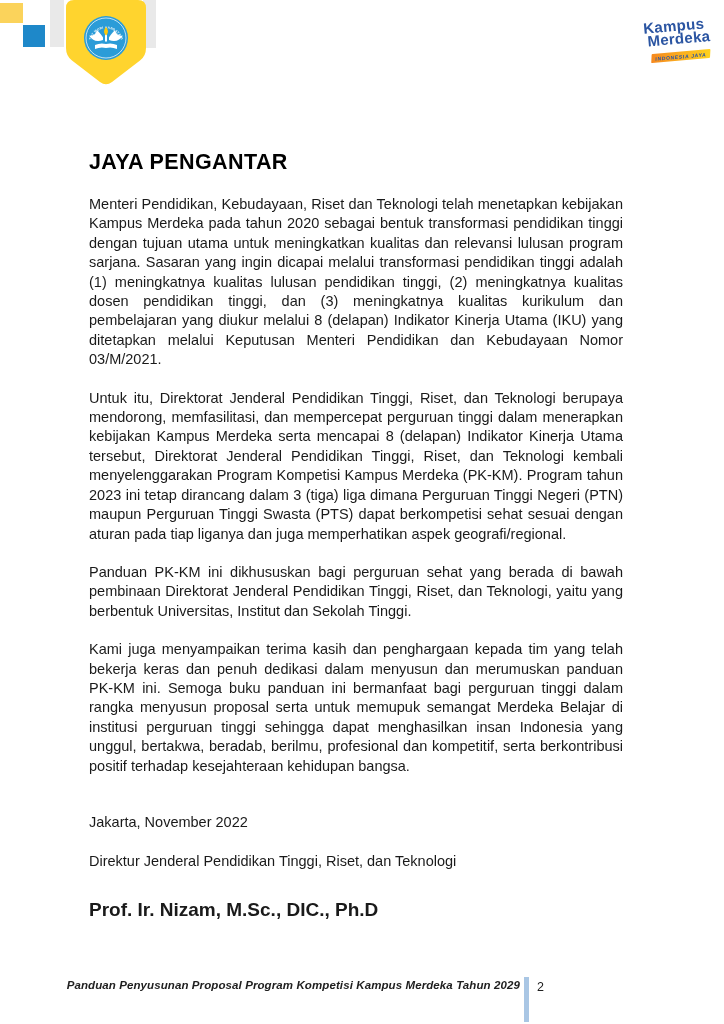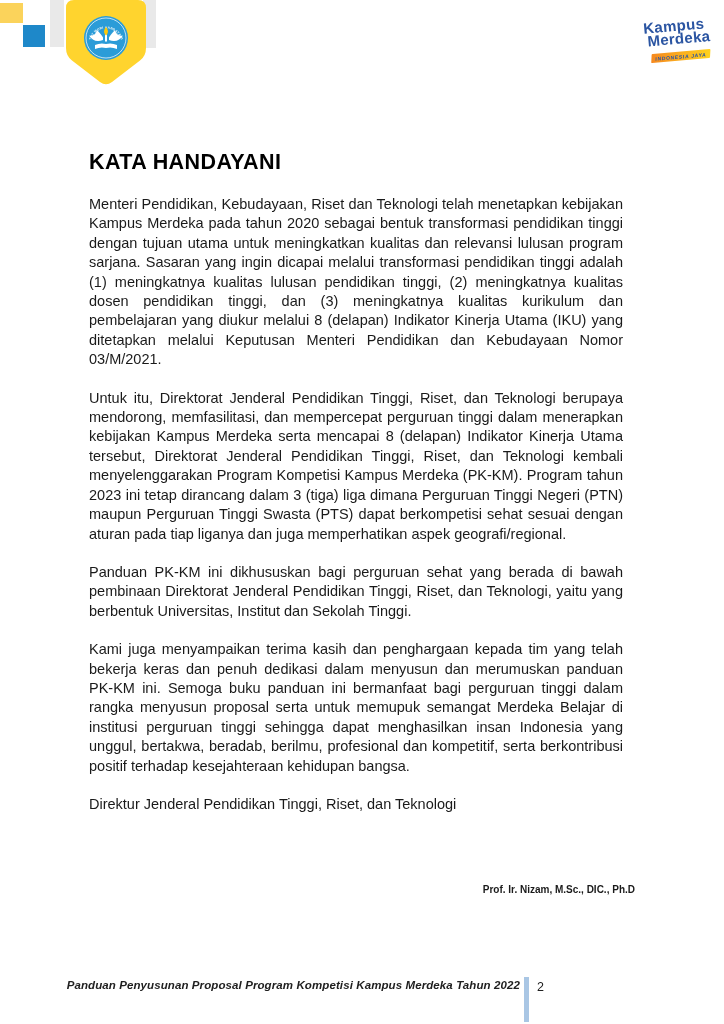--- a/index.html
+++ b/index.html
@@ -61,22 +61,22 @@
     font-size:21.5px;font-weight:bold;letter-spacing:.4px;
     color:#000;
   }
   .content p{
     margin:0 12px 19px 0;
     font-size:14.5px;line-height:19.4px;
     text-align:justify;
     color:var(--text_color);
   }
   .place-date{margin-top:37px;font-size:14.5px;line-height:19.4px;}
-  .sig-title{margin-top:13px;font-size:14.5px;line-height:19.4px;}
-  .sig-name{margin-top:66px;font-size:10px;line-height:19.4px;font-weight:bold;text-align:right;}
+  .sig-title{margin-top:20px;font-size:14.5px;line-height:19.4px;}
+  .sig-name{margin-top:28px;font-size:19px;line-height:19.4px;font-weight:bold;}
   
   .footer-text{
     position:absolute;top:979px;right:204px;
     font-size:11.5px;font-style:italic;font-weight:600;
     letter-spacing:.1px;color:#202020;white-space:nowrap;
   }
   .footer-bar{
     position:absolute;left:524px;top:977px;width:5px;height:45px;
     background:var(--footer_bar);
   }
@@ -116,26 +116,27 @@
     <path d="M11 29 Q16.5 26.5 22 28 Q27.5 26.5 33 29 L33 33 Q27.5 30.5 22 32 Q16.5 30.5 11 33 Z" fill="#fff"></path>
   </svg>
 
   <div class="km-logo">
     <div class="km-line">Kampus</div>
     <div class="km-line km-line2">Merdeka</div>
     <div class="km-banner">INDONESIA JAYA</div>
   </div>
 
   <div class="content">
-    <h1 class="doc-title">KATA HANDAYANI</h1>
+    <h1 class="doc-title">JAYA PENGANTAR</h1>
     <p>Menteri Pendidikan, Kebudayaan, Riset dan Teknologi telah menetapkan kebijakan Kampus Merdeka pada tahun 2020 sebagai bentuk transformasi pendidikan tinggi dengan tujuan utama untuk meningkatkan kualitas dan relevansi lulusan program sarjana. Sasaran yang ingin dicapai melalui transformasi pendidikan tinggi adalah (1) meningkatnya kualitas lulusan pendidikan tinggi, (2) meningkatnya kualitas dosen pendidikan tinggi, dan (3) meningkatnya kualitas kurikulum dan pembelajaran yang diukur melalui 8 (delapan) Indikator Kinerja Utama (IKU) yang ditetapkan melalui Keputusan Menteri Pendidikan dan Kebudayaan Nomor 03/M/2021.</p>
     <p>Untuk itu, Direktorat Jenderal Pendidikan Tinggi, Riset, dan Teknologi berupaya mendorong, memfasilitasi, dan mempercepat perguruan tinggi dalam menerapkan kebijakan Kampus Merdeka serta mencapai 8 (delapan) Indikator Kinerja Utama tersebut, Direktorat Jenderal Pendidikan Tinggi, Riset, dan Teknologi kembali menyelenggarakan Program Kompetisi Kampus Merdeka (PK-KM). Program tahun 2023 ini tetap dirancang dalam 3 (tiga) liga dimana Perguruan Tinggi Negeri (PTN) maupun Perguruan Tinggi Swasta (PTS) dapat berkompetisi sehat sesuai dengan aturan pada tiap liganya dan juga memperhatikan aspek geografi/regional.</p>
     <p>Panduan PK-KM ini dikhususkan bagi perguruan sehat yang berada di bawah pembinaan Direktorat Jenderal Pendidikan Tinggi, Riset, dan Teknologi, yaitu yang berbentuk Universitas, Institut dan Sekolah Tinggi.</p>
     <p>Kami juga menyampaikan terima kasih dan penghargaan kepada tim yang telah bekerja keras dan penuh dedikasi dalam menyusun dan merumuskan panduan PK-KM ini. Semoga buku panduan ini bermanfaat bagi perguruan tinggi dalam rangka menyusun proposal serta untuk memupuk semangat Merdeka Belajar di institusi perguruan tinggi sehingga dapat menghasilkan insan Indonesia yang unggul, bertakwa, beradab, berilmu, profesional dan kompetitif, serta berkontribusi positif terhadap kesejahteraan kehidupan bangsa.</p>
+    <div class="place-date">Jakarta, November 2022</div>
     <div class="sig-title">Direktur Jenderal Pendidikan Tinggi, Riset, dan Teknologi</div>
     <div class="sig-name">Prof. Ir. Nizam, M.Sc., DIC., Ph.D</div>
   </div>
 
-  <div class="footer-text">Panduan Penyusunan Proposal Program Kompetisi Kampus Merdeka Tahun 2022</div>
+  <div class="footer-text">Panduan Penyusunan Proposal Program Kompetisi Kampus Merdeka Tahun 2029</div>
   <div class="footer-bar"></div>
   <div class="footer-page">2</div>
 
 </div>
 
 </body></html>

